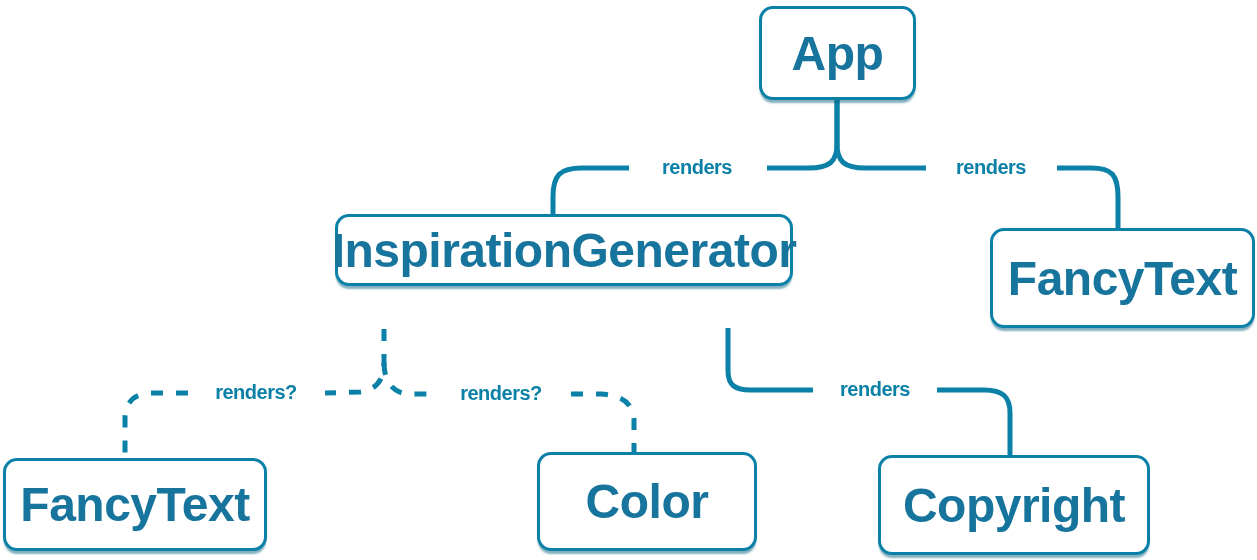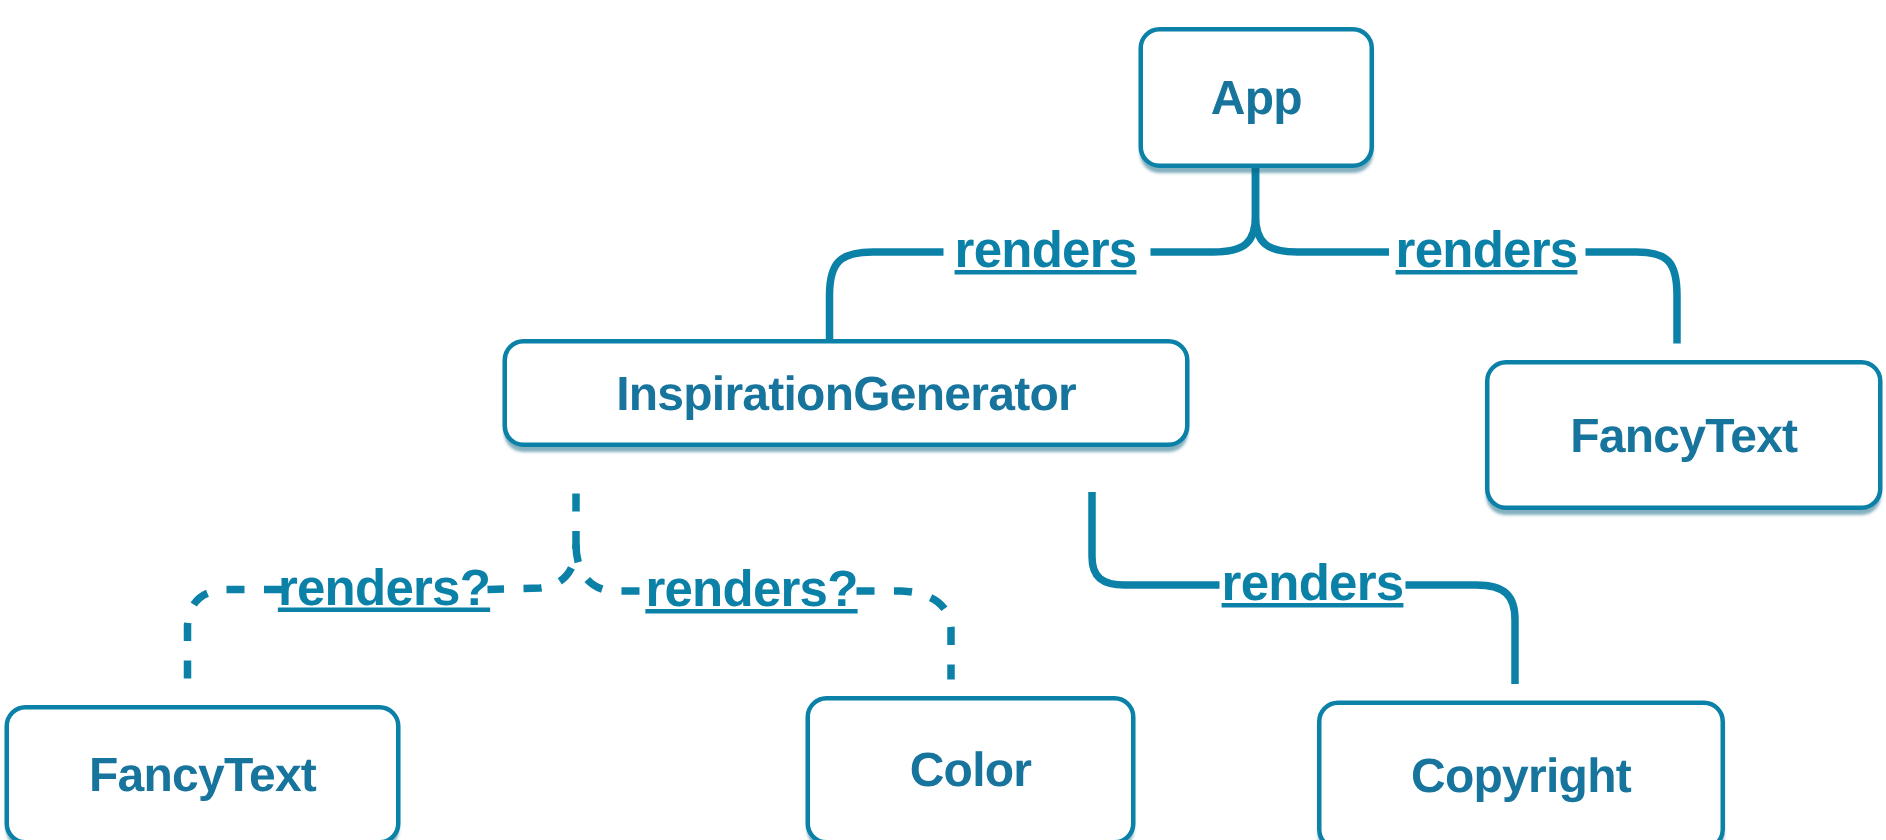--- a/index.html
+++ b/index.html
@@ -19,35 +19,33 @@
   .wire{fill:none;stroke:var(--accent);stroke-width:5;}
   .wire.dashed{stroke-dasharray:12 13;}
   .node{
     position:absolute;
     display:flex;align-items:center;justify-content:center;
     background:#ffffff;
     border:3px solid var(--accent);
     border-radius:14px;
     box-shadow:0 4px 2px -1px rgba(9,97,128,0.5);
     color:var(--node-text);
-    font-size:32px;font-weight:bold;
+    font-size:48px;font-weight:bold;
     letter-spacing:-0.5px;
     white-space:nowrap;
     box-sizing:border-box;
-    margin-top:12px;
   }
   .edge-label{
     position:absolute;
     transform:translate(-50%,-50%);
     color:var(--accent);
-    font-size:34px;font-weight:bold;
+    font-size:20px;font-weight:bold;
     letter-spacing:-0.5px;
     white-space:nowrap;
     line-height:1;
-    text-decoration:underline;
   }
 </style>
 </head>
 <body>
 
 <div class="stage">
 
   <svg class="wires" viewBox="0 0 1257 560" xmlns="http://www.w3.org/2000/svg">
 
     <path class="wire" d="M 837 99 L 837 144 C 837 162 829 168 809 168 L 767 168 M 629 168 L 582 168 C 560 168 553 175 553 197 L 553 231"></path>

